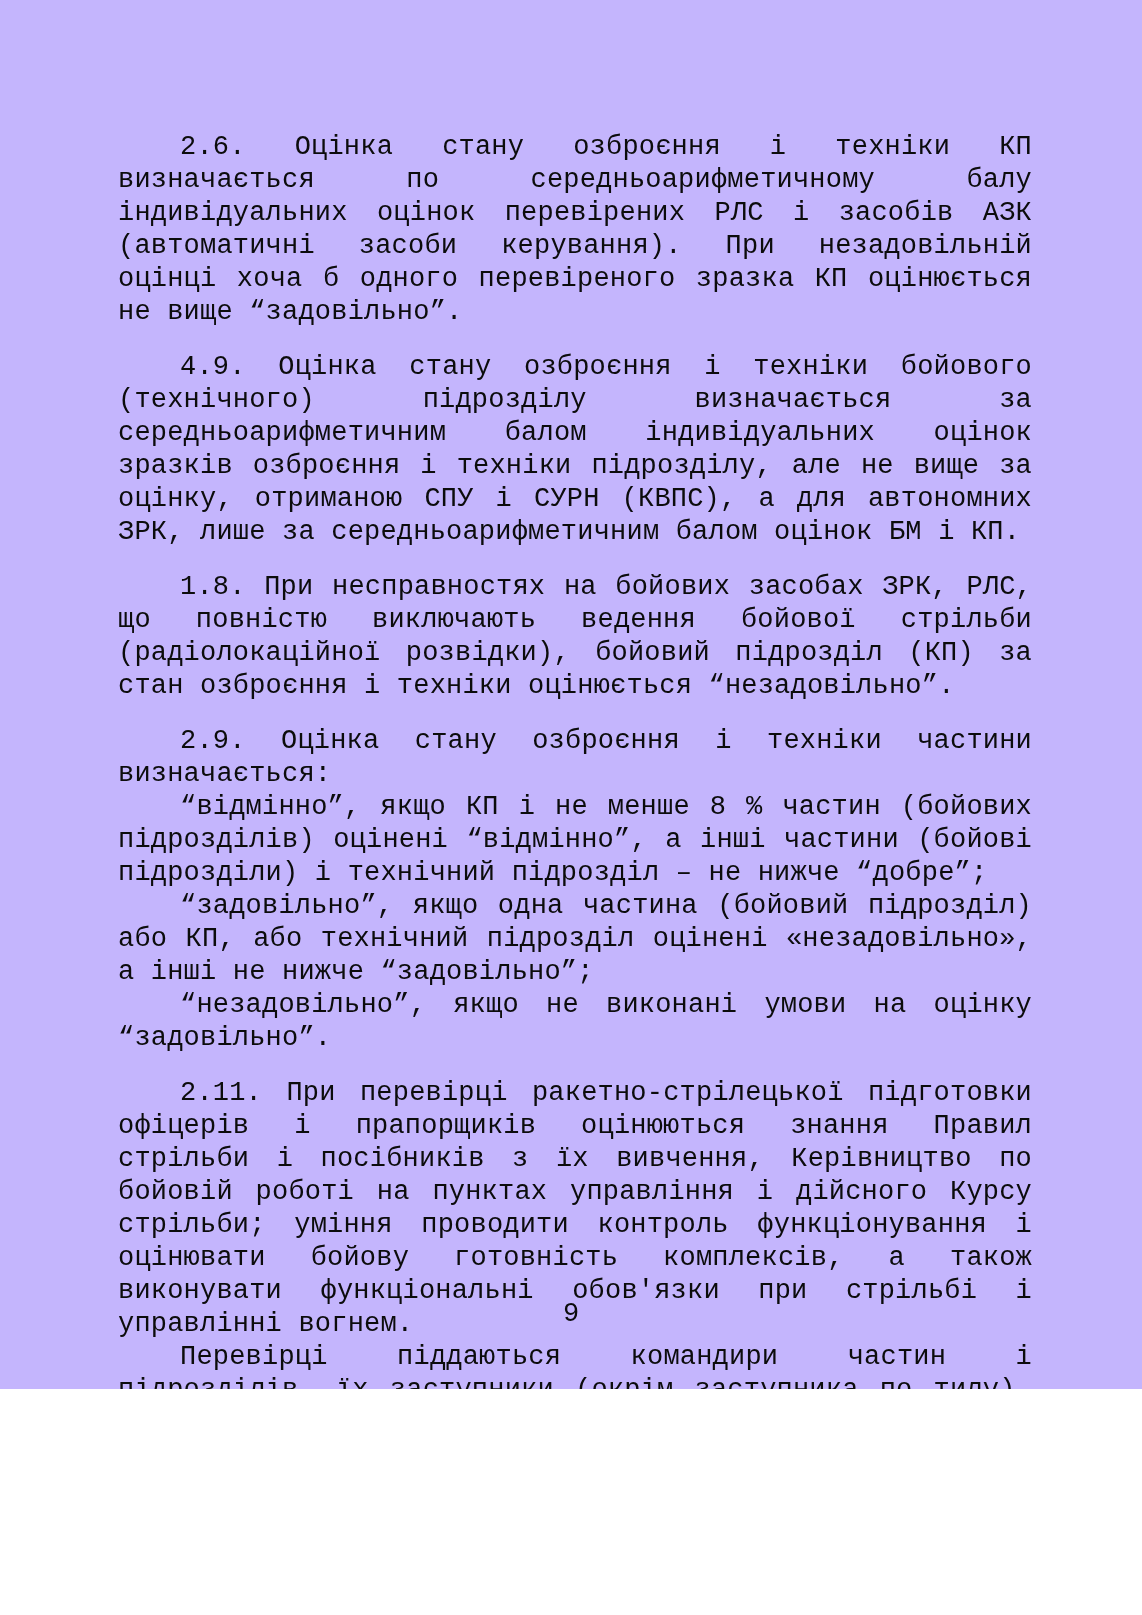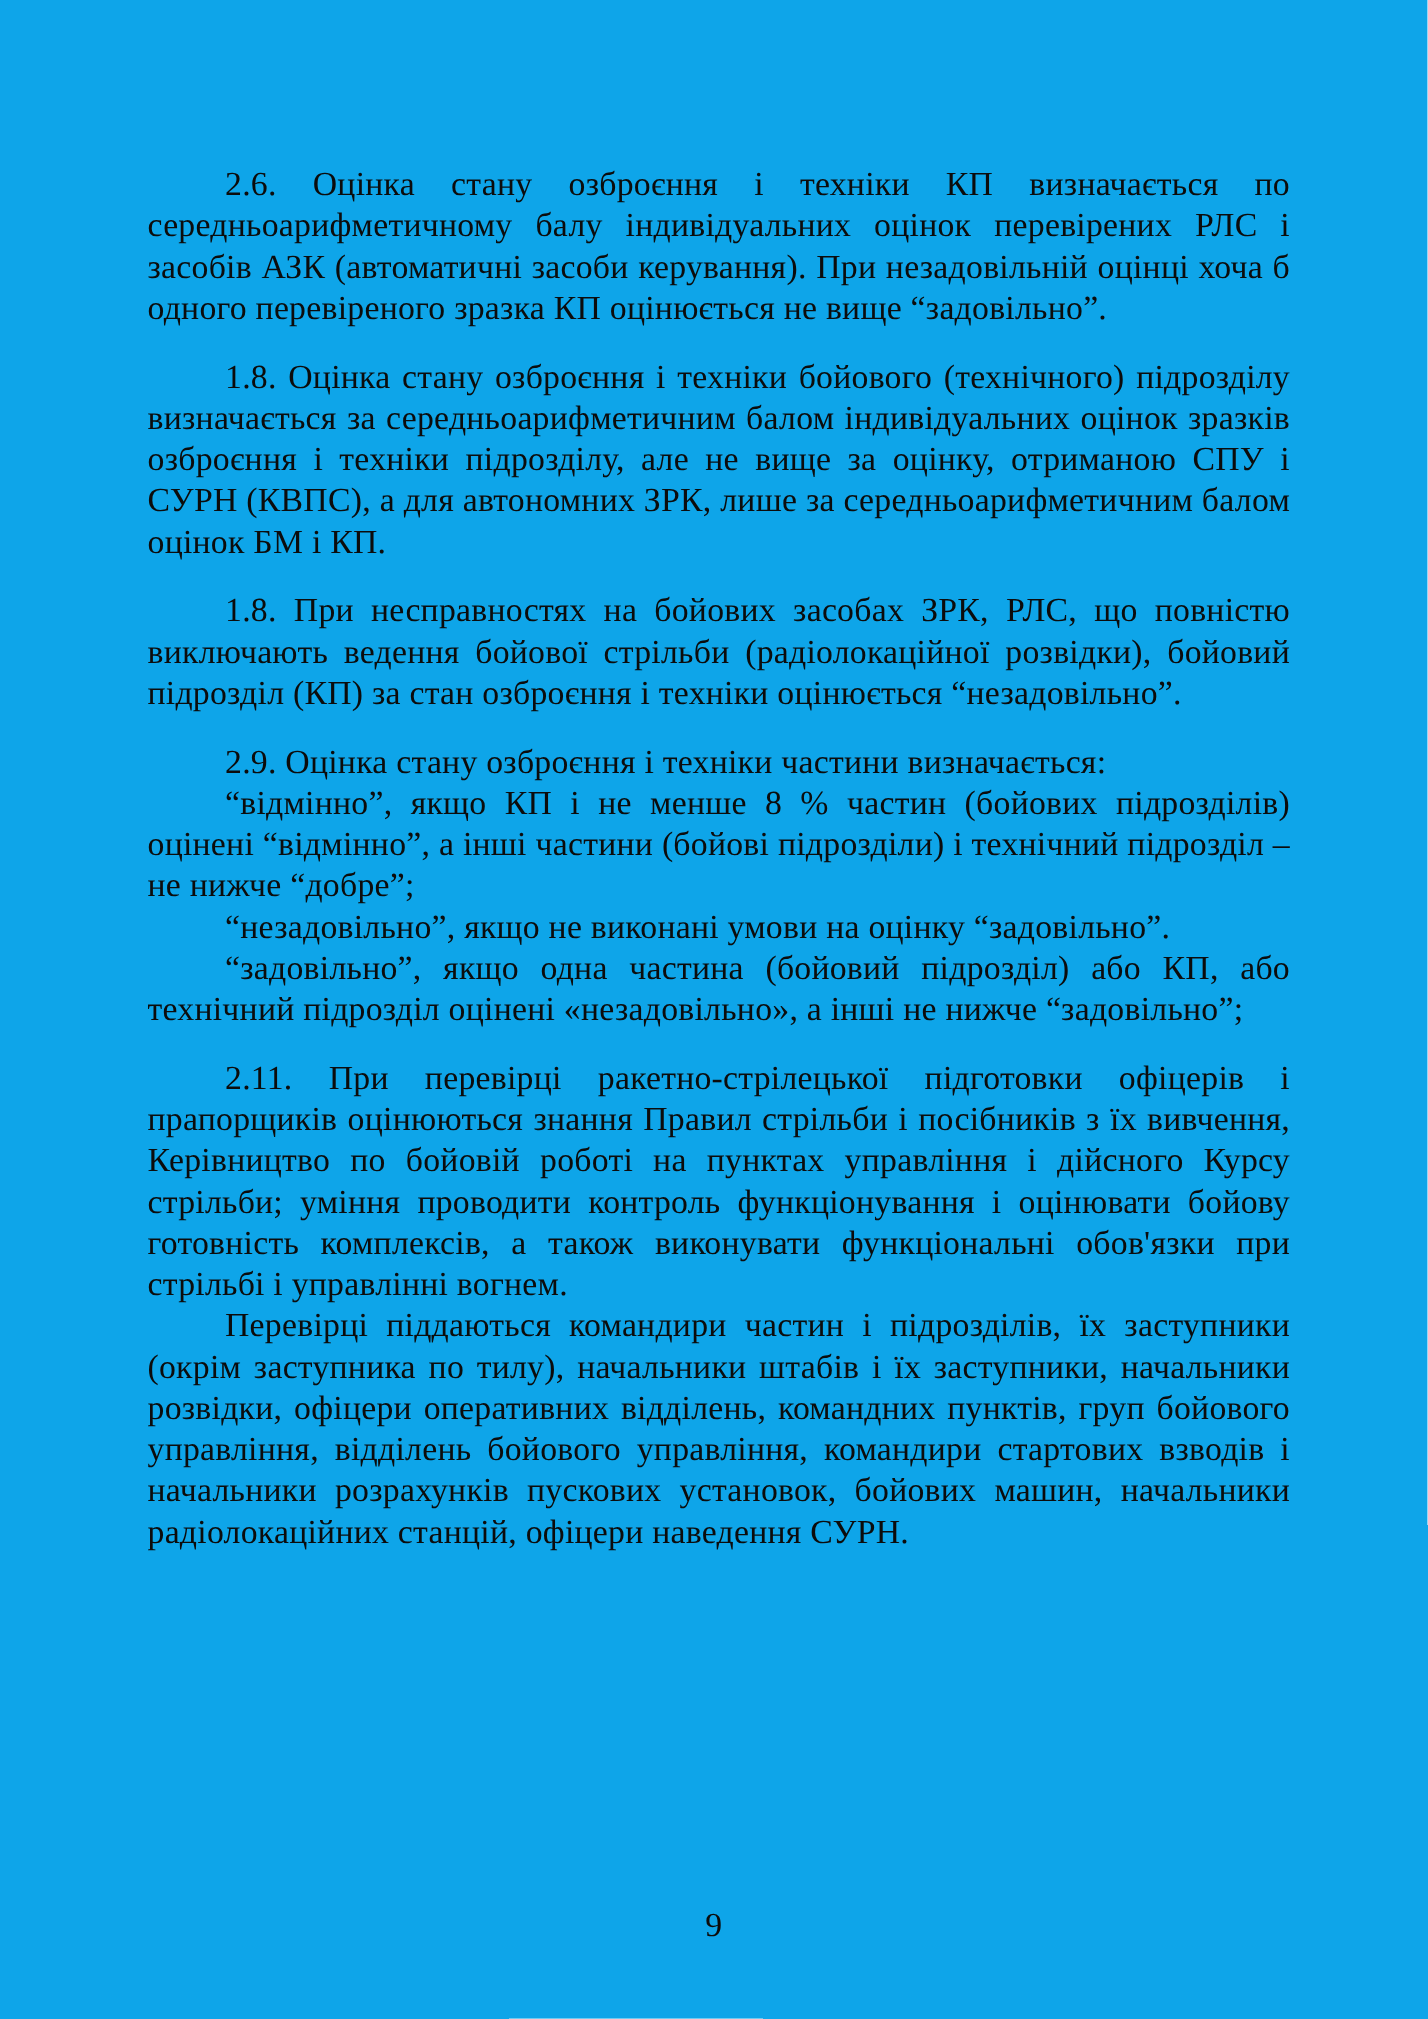--- a/index.html
+++ b/index.html
@@ -3,25 +3,25 @@
 <meta charset="utf-8">
 <style>
   html, body {
     margin: 0;
     padding: 0;
     background: #ffffff;
   }
   .page {
     position: relative;
     width: 1142px;
-    height: 1615px;
+    height: 1389px;
     margin: 0 auto;
-    background: #0ea5e9;
+    background: #c4b5fd;
     color: #0c0c0c;
-    font-family: Liberation Serif, serif;
+    font-family: Liberation Mono, monospace;
     font-size: 27px;
     line-height: 33px;
     box-sizing: border-box;
     padding: 131px 110px 0 118px;
     overflow: hidden;
   }
   .para {
     margin: 0;
     text-align: justify;
     text-indent: 62px;
@@ -38,23 +38,23 @@
     text-align: center;
     font-size: 27px;
     color: #0c0c0c;
   }
 </style>
 </head>
 <body>
 
 <div class="page">
   <p class="para">2.6. Оцінка стану озброєння і техніки КП визначається по середньоарифметичному балу індивідуальних оцінок перевірених РЛС і засобів АЗК (автоматичні засоби керування). При незадовільній оцінці хоча б одного перевіреного зразка КП оцінюється не вище “задовільно”.</p>
-  <p class="para gap">1.8. Оцінка стану озброєння і техніки бойового (технічного) підрозділу визначається за середньоарифметичним балом індивідуальних оцінок зразків озброєння і техніки підрозділу, але не вище за оцінку, отриманою СПУ і СУРН (КВПС), а для автономних ЗРК, лише за середньоарифметичним балом оцінок БМ і КП.</p>
+  <p class="para gap">4.9. Оцінка стану озброєння і техніки бойового (технічного) підрозділу визначається за середньоарифметичним балом індивідуальних оцінок зразків озброєння і техніки підрозділу, але не вище за оцінку, отриманою СПУ і СУРН (КВПС), а для автономних ЗРК, лише за середньоарифметичним балом оцінок БМ і КП.</p>
   <p class="para gap">1.8. При несправностях на бойових засобах ЗРК, РЛС, що повністю виключають ведення бойової стрільби (радіолокаційної розвідки), бойовий підрозділ (КП) за стан озброєння і техніки оцінюється “незадовільно”.</p>
   <p class="para gap">2.9. Оцінка стану озброєння і техніки частини визначається:</p>
   <p class="para">“відмінно”, якщо КП і не менше 8 % частин (бойових підрозділів) оцінені “відмінно”, а інші частини (бойові підрозділи) і технічний підрозділ – не нижче “добре”;</p>
+  <p class="para">“задовільно”, якщо одна частина (бойовий підрозділ) або КП, або технічний підрозділ оцінені «незадовільно», а інші не нижче “задовільно”;</p>
   <p class="para">“незадовільно”, якщо не виконані умови на оцінку “задовільно”.</p>
-  <p class="para">“задовільно”, якщо одна частина (бойовий підрозділ) або КП, або технічний підрозділ оцінені «незадовільно», а інші не нижче “задовільно”;</p>
   <p class="para gap">2.11. При перевірці ракетно-стрілецької підготовки офіцерів і прапорщиків оцінюються знання Правил стрільби і посібників з їх вивчення, Керівництво по бойовій роботі на пунктах управління і дійсного Курсу стрільби; уміння проводити контроль функціонування і оцінювати бойову готовність комплексів, а також виконувати функціональні обов'язки при стрільбі і управлінні вогнем.</p>
   <p class="para">Перевірці піддаються командири частин і підрозділів, їх заступники (окрім заступника по тилу), начальники штабів і їх заступники, начальники розвідки, офіцери оперативних відділень, командних пунктів, груп бойового управління, відділень бойового управління, командири стартових взводів і начальники розрахунків пускових установок, бойових машин, начальники радіолокаційних станцій, офіцери наведення СУРН.</p>
 
   <div class="page-number">9</div>
 </div>
 
 </body></html>

